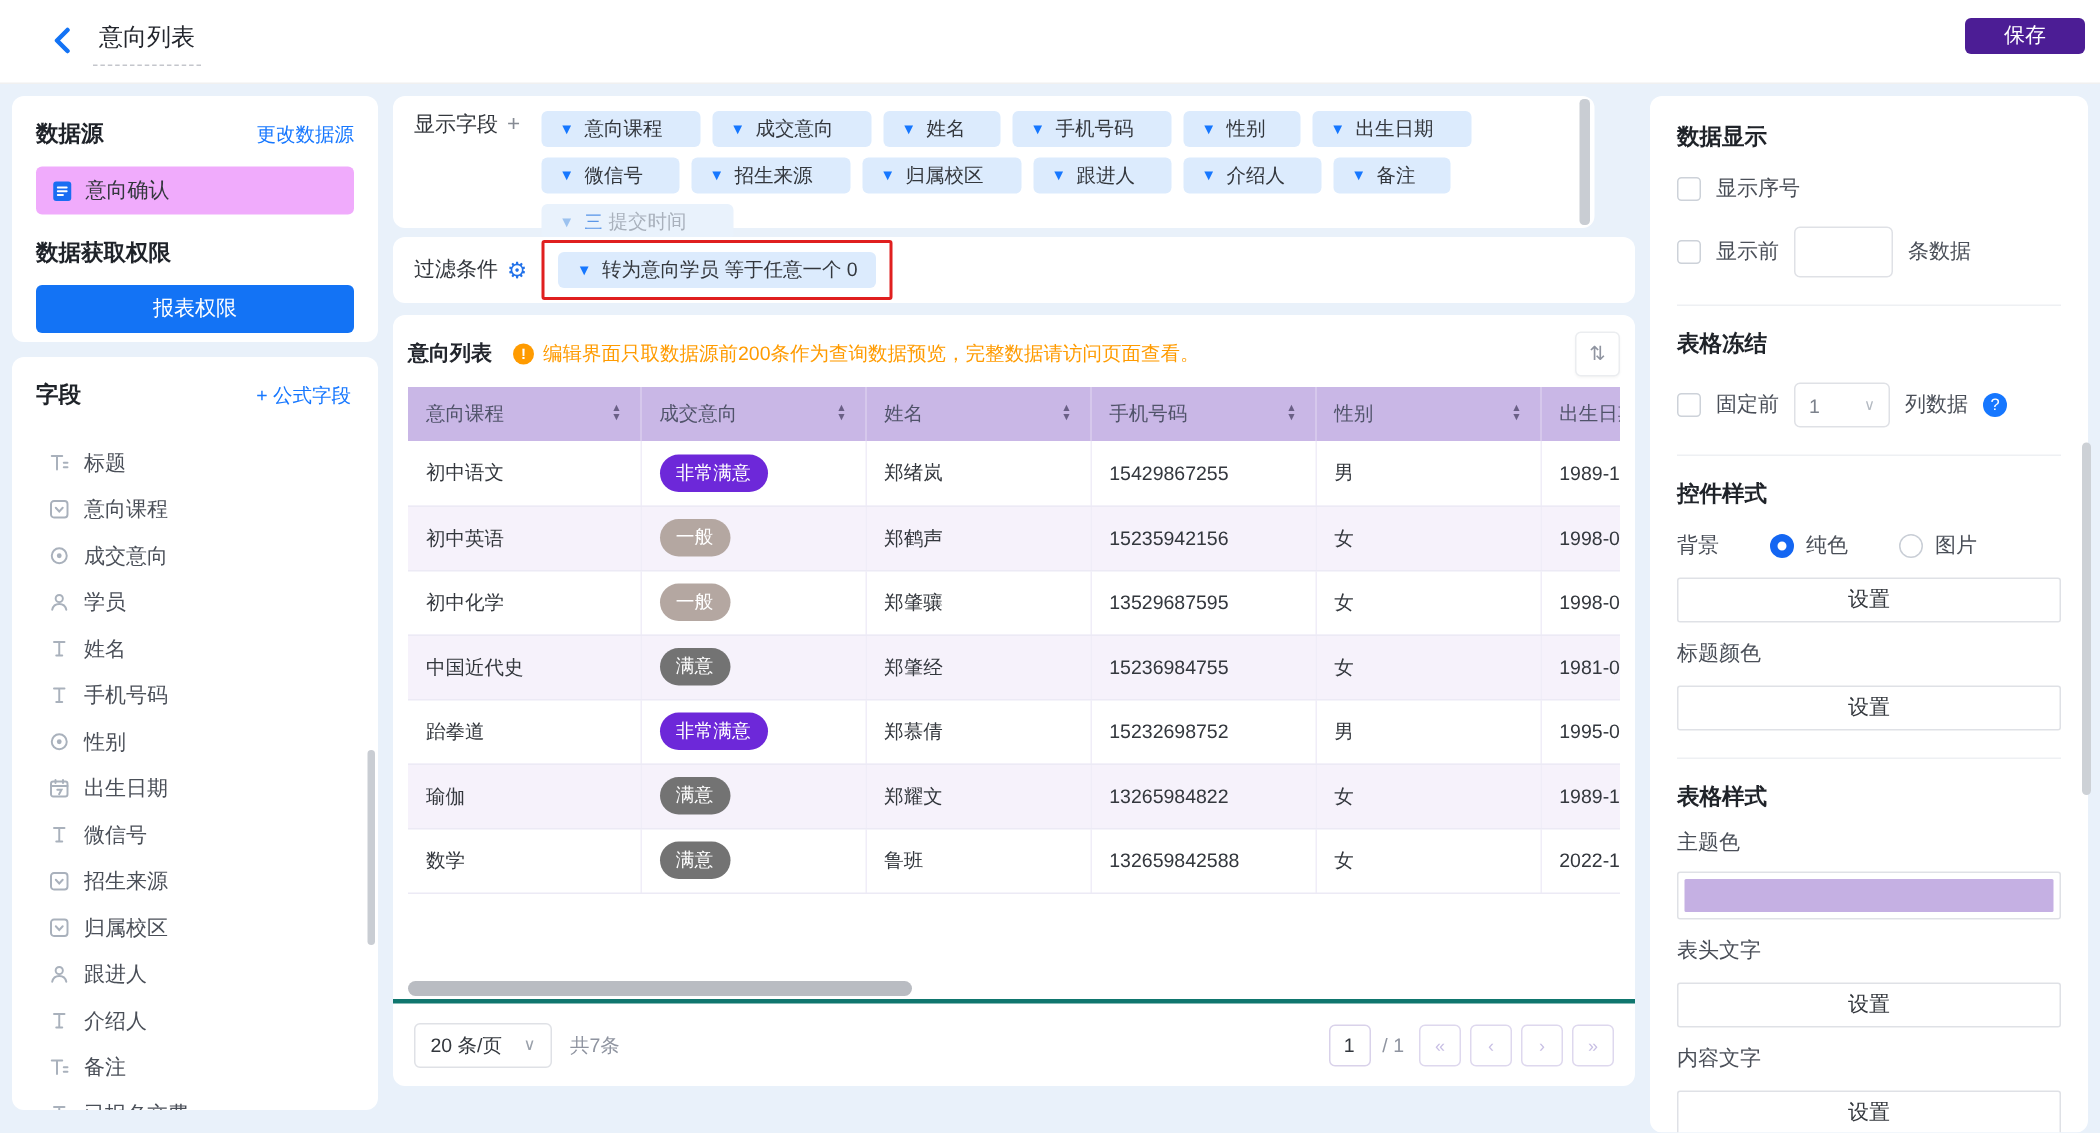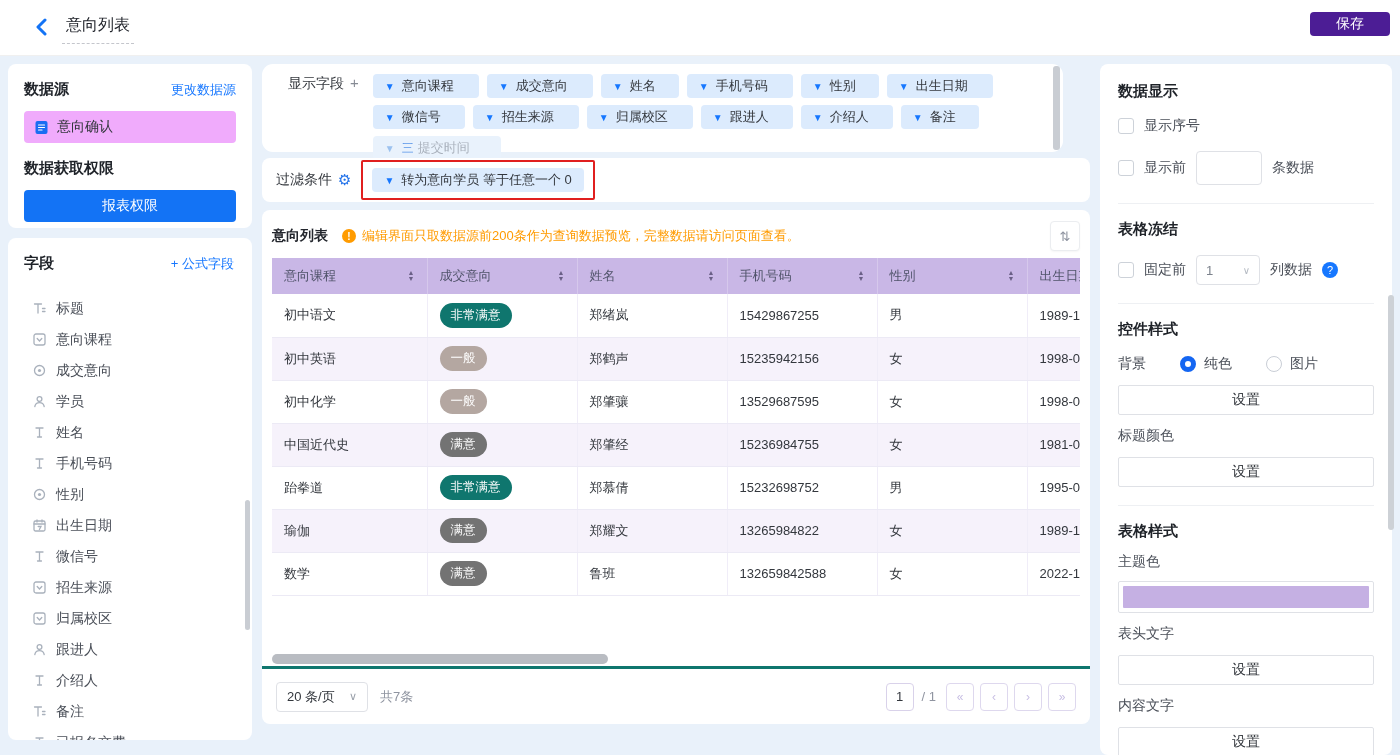--- a/index.html
+++ b/index.html
@@ -23,21 +23,21 @@
   .perm-btn { margin-top:12px; width:100%; height:32px; background:#1373f5; color:#fff; border:none; border-radius:4px; font-size:14px; cursor:pointer; }
 
   .card-fields { left:8px; top:238px; width:244px; height:502px; padding:16px 10px 10px 16px; overflow:hidden; }
   .fields-head { display:flex; justify-content:space-between; align-items:center; padding-right:8px; }
   .field-list { margin-top:20px; }
   .field-item { display:flex; align-items:center; gap:10px; height:31px; padding-left:8px; font-size:14px; color:#4a4f58; cursor:pointer; border-radius:4px; }
   .field-item .fi { width:14px; height:14px; display:flex; align-items:center; justify-content:center; color:#a9b1bc; flex:0 0 14px; }
   .vscroll { position:absolute; background:#c9cdd3; border-radius:3px; }
 
   
-  .card-display { left:262px; top:64px; width:801px; height:88px; padding:10px 26px; display:flex;border-radius:11px; }
+  .card-display { left:262px; top:64px; width:801px; height:88px; padding:10px 14px; display:flex; }
   .df-label { font-size:14px; color:#33373d; margin-top:5px; white-space:nowrap; }
   .df-plus { color:#868b94; margin-left:6px; font-size:15px; cursor:pointer; }
   .tag-wrap { margin-left:14px; width:655px; display:flex; flex-wrap:wrap; gap:7px 8px; align-content:flex-start; }
   .tag { height:24px; background:#dcebfd; border-radius:4px; display:inline-flex; align-items:center; padding:0 12px; font-size:13px; color:#33373d; cursor:pointer; white-space:nowrap; }
   .tag .caret { color:#1677ff; font-size:10px; margin-right:7px; }
   .tag.disabled { background:#e9f2fc; color:#a9b1bc; }
   .tag.disabled .caret { color:#9cc2ef; }
   .tag.disabled .sort-lines { color:#5a96e8; font-size:12px; margin-right:5px; letter-spacing:-1px; }
 
   
@@ -55,21 +55,21 @@
   .sort-box { width:30px; height:30px; border:1px solid #ebedf0; border-radius:4px; background:#fff; color:#8f94a0; display:flex; align-items:center; justify-content:center; font-size:13px; cursor:pointer; box-shadow:0 1px 2px rgba(0,0,0,.04); }
 
   .tbl-clip { margin-top:6px; width:808px; overflow:hidden; }
   table.grid { border-collapse:collapse; table-layout:fixed; width:1060px; }
   table.grid th { background:#c9b7e6; color:#50536a; font-weight:normal; font-size:13px; text-align:left; height:36px; padding:0 12px; border-right:1px solid #d6c8ec; }
   .th-inner { display:flex; align-items:center; justify-content:space-between; }
   .sort-arrows { display:inline-flex; flex-direction:column; line-height:6px; font-size:7px; color:#6a5f86; margin-left:4px; }
   table.grid td { height:43px; font-size:13px; color:#33373d; padding:0 12px; border-bottom:1px solid #eceaf5; border-right:1px solid #f0edf8; background:#fff; }
   tr.alt td { background:#f6f2fb; }
   .badge { display:inline-block; padding:4px 11px; border-radius:13px; color:#fff; font-size:12.5px; }
-  .badge.red { background:#0f766e; }
+  .badge.red { background:#6d28d9; }
   .badge.orange { background:#737373; }
   .badge.gray { background:#b4a7a1; }
 
   .hscroll { position:absolute; left:10px; top:444px; width:336px; height:10px; background:#b9bcc2; border-radius:5px; }
 
   .pager { position:absolute; left:0; bottom:0; width:828px; height:58px; border-top:3px solid #0f766e; display:flex; align-items:center; padding:0 14px; }
   .psize { width:92px; height:30px; border:1px solid #dfe1e6; border-radius:4px; display:flex; align-items:center; justify-content:space-between; padding:0 10px; font-size:13px; color:#33373d; cursor:pointer; }
   .psize .chev { color:#9aa0aa; font-size:11px; }
   .ptotal { margin-left:12px; font-size:13px; color:#8f94a0; }
   .pager-right { margin-left:auto; display:flex; align-items:center; gap:6px; }

